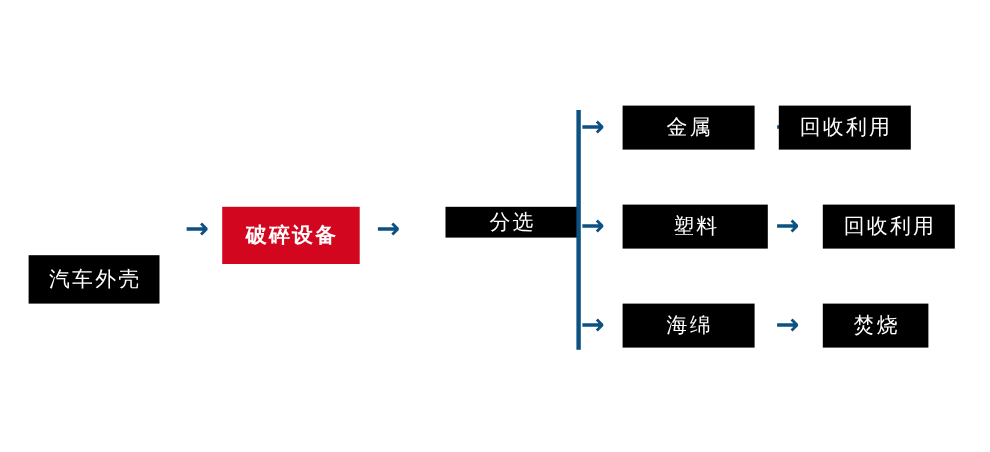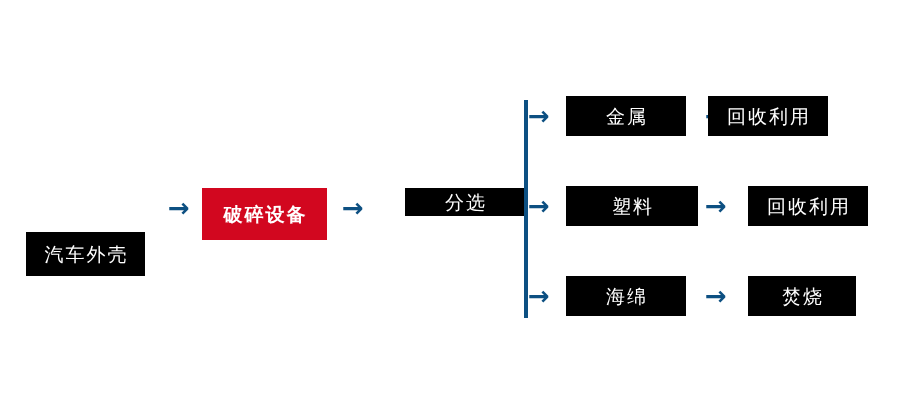--- a/index.html
+++ b/index.html
@@ -112,17 +112,17 @@
   </div>
 
   <div class="branch-arrow" style="left:528px; top:281px; width:34px; height:30px;">→</div>
 
   <div class="node blue" style="left:566px; top:276px; width:120px; height:40px;">
     <span>海绵</span>
   </div>
 
   <div class="arrow" style="left:700px; top:281px; width:32px; height:30px;">→</div>
 
-  <div class="node blue" style="left:748px; top:276px; width:108px; height:40px;">
+  <div class="node blue" style="left:748px; top:276px; width:96px; height:40px;">
     <span>焚烧</span>
   </div>
 
 </div>
 
 </body></html>

